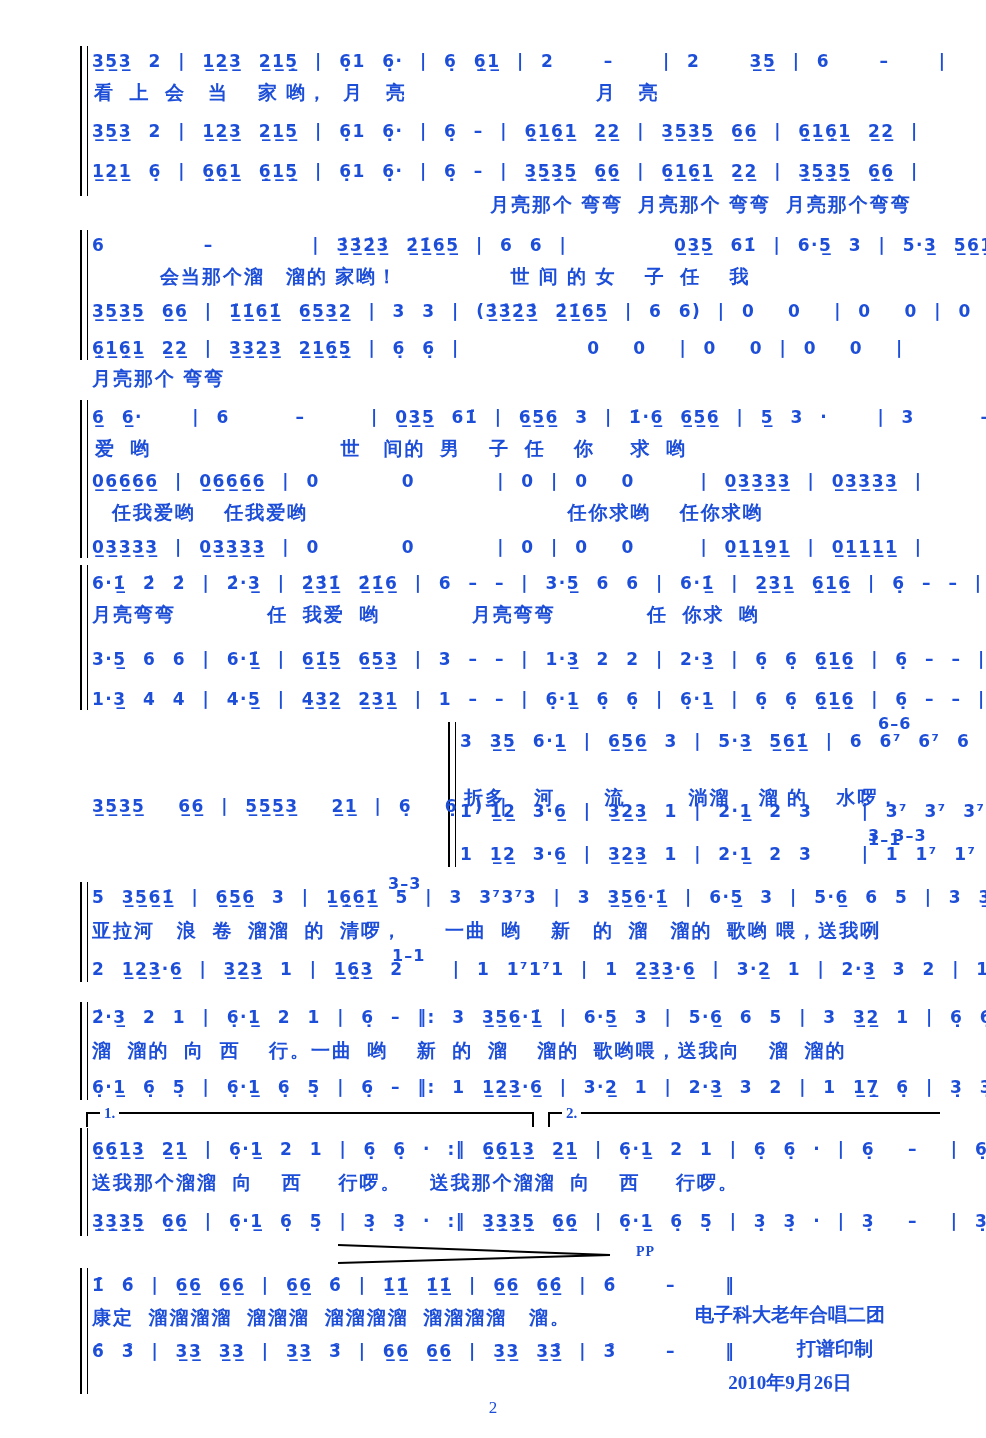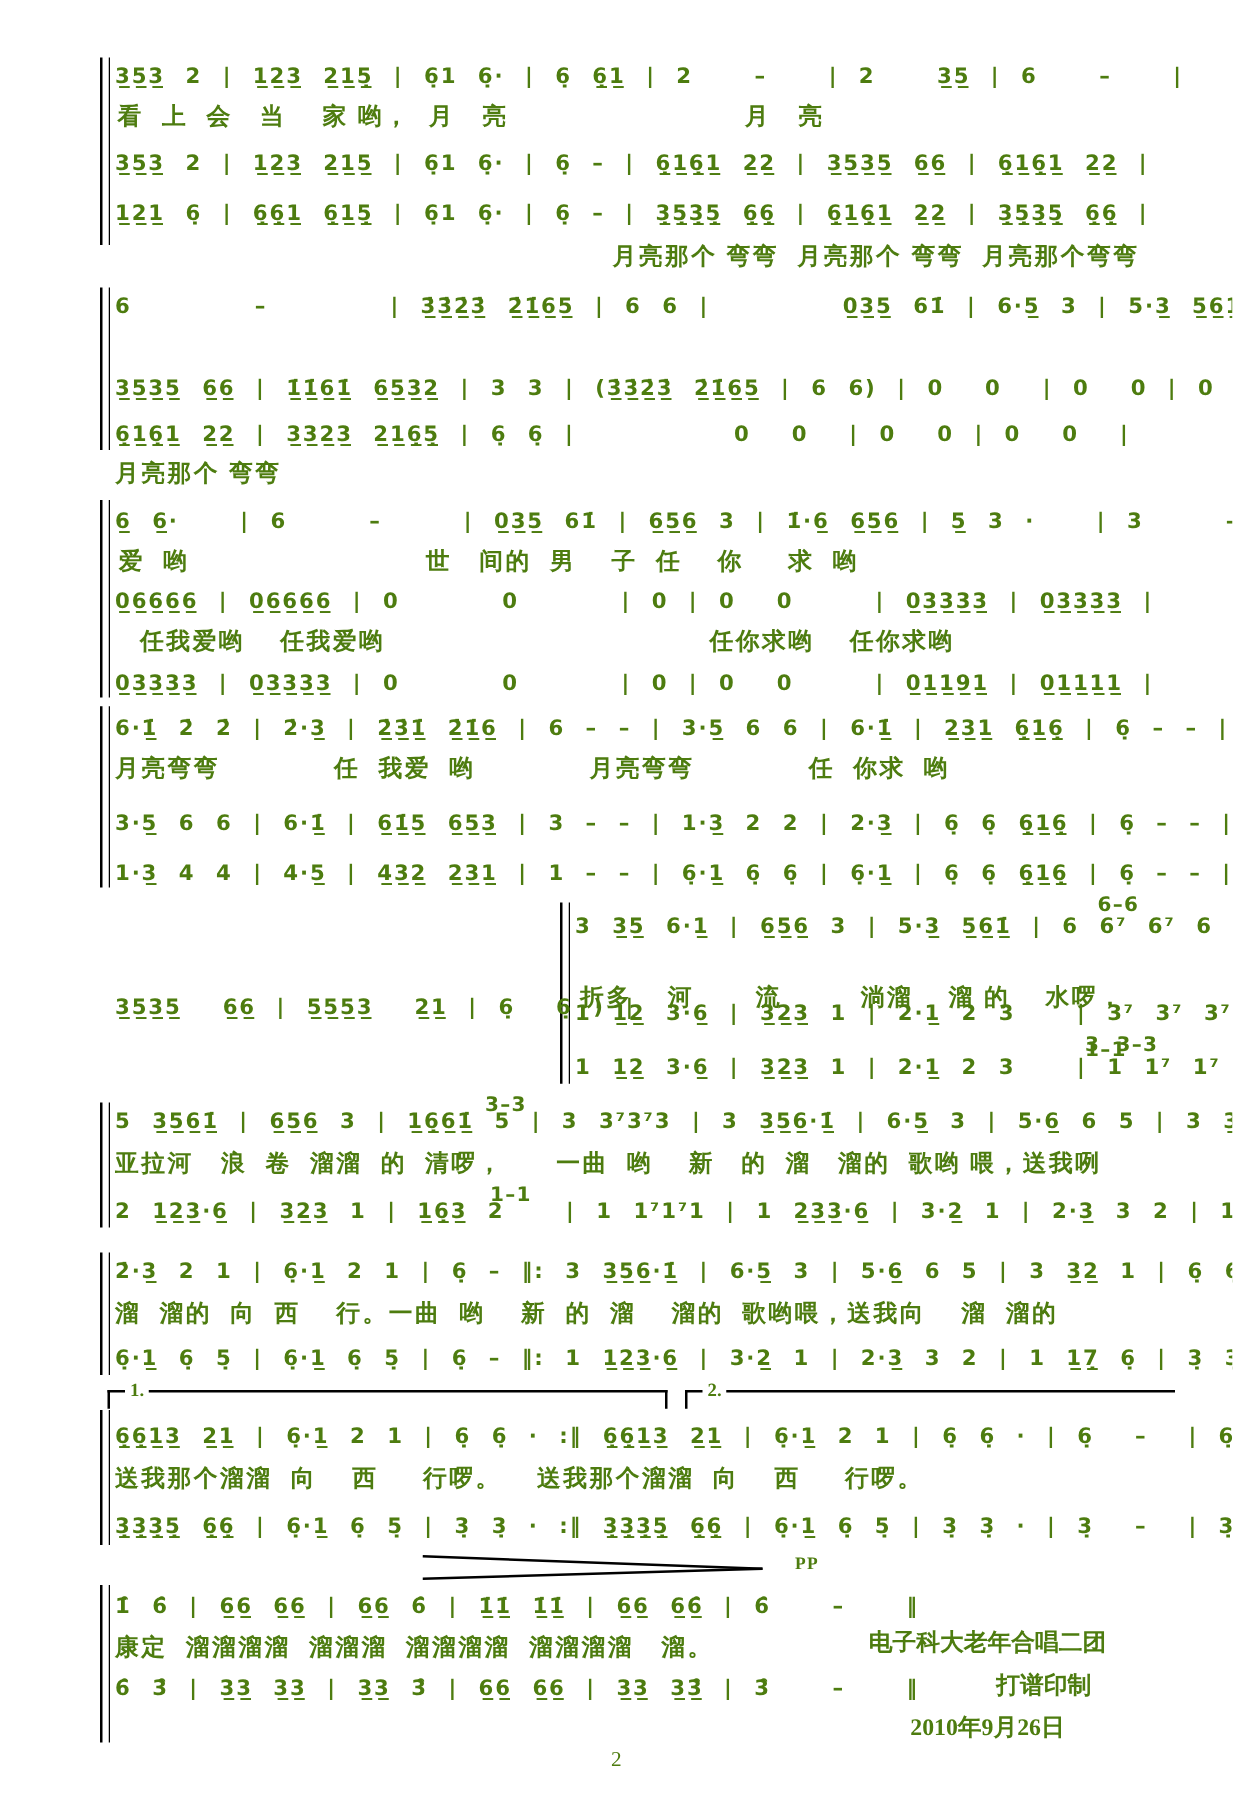--- a/index.html
+++ b/index.html
@@ -1,17 +1,17 @@
 <!DOCTYPE html>
 <html><head>
 <meta charset="utf-8">
 <style>
   html,body{margin:0;padding:0;background:#fff;}
   .page{position:relative;width:986px;height:1438px;background:#ffffff;overflow:hidden;
-        font-family:"DejaVu Sans","Liberation Sans",sans-serif;color:#4d7c0f;}
+        font-family:"DejaVu Sans","Liberation Sans",sans-serif;color:#1d4ed8;}
   .bracket{position:absolute;width:5px;border-left:2.5px solid #000;border-right:1.5px solid #000;}
   .not{position:absolute;left:92px;font-size:17px;font-weight:bold;letter-spacing:1.5px;word-spacing:9px;
        white-space:pre;line-height:22px;}
   .lyr{position:absolute;font-size:19px;font-weight:bold;white-space:pre;letter-spacing:2px;
        font-family:"Liberation Sans","DejaVu Sans",sans-serif;}
   .ann{position:absolute;font-size:16px;font-weight:bold;white-space:pre;letter-spacing:1px;}
   .volta{position:absolute;height:13px;border-top:2px solid #000;border-left:2px solid #000;border-right:2px solid #000;}
   .volta .vlabel{position:absolute;top:-9px;left:12px;background:#fff;padding:0 4px;
        font-size:15px;font-weight:bold;font-family:"Liberation Serif",serif;}
   .pp{position:absolute;font-size:14px;font-weight:bold;font-family:"Liberation Serif",serif;letter-spacing:1px;}
@@ -39,20 +39,21 @@
   <div class="bracket" style="left:80px;top:1128px;height:108px;"></div>
   <div class="bracket" style="left:80px;top:1268px;height:126px;"></div>
 
   <div class="not" style="top:50px;">3̲5̲3̲ 2 | 1̲2̲3̲ 2̲1̲5̲̣ | 6̣1 6̣· | 6̣ 6̣̲1̲ | 2   –   | 2   3̲5̲ | 6   –   |</div>
   <div class="lyr" style="left:94px;top:80px;">看  上  会   当    家 哟，  月   亮　　　　　　　　　月   亮</div>
   <div class="not" style="top:120px;">3̲5̲3̲ 2 | 1̲2̲3̲ 2̲1̲5̲ | 6̣1 6̣· | 6̣ – | 6̣̲1̲6̣̲1̲ 2̲2̲ | 3̲5̲3̲5̲ 6̲6̲ | 6̣̲1̲6̣̲1̲ 2̲2̲ |</div>
   <div class="not" style="top:160px;">1̲2̲1̲ 6̣ | 6̣̲6̣̲1̲ 6̣̲1̲5̲̣ | 6̣1 6̣· | 6̣ – | 3̲̣5̲̣3̲̣5̲̣ 6̣̲6̣̲ | 6̣̲1̲6̣̲1̲ 2̲2̲ | 3̲̣5̲̣3̲̣5̲̣ 6̣̲6̣̲ |</div>
   <div class="lyr" style="left:490px;top:192px;">月亮那个 弯弯  月亮那个 弯弯  月亮那个弯弯</div>
 
   <div class="not" style="top:234px;">6      –      | 3̲̇3̲̇2̲̇3̲̇ 2̲̇1̲̇6̲5̲ | 6 6 |　　　　  0̲3̲5̲ 61̇ | 6·5̲ 3 | 5·3̲ 5̲6̲1̲̇ |</div>
+  <div class="lyr" style="left:160px;top:264px;">会当那个溜　溜的 家哟！　　　　　 世 间 的 女　 子  任　 我</div>
   <div class="not" style="top:300px;">3̲5̲3̲5̲ 6̲6̲ | 1̲̇1̲̇6̲1̲̇ 6̲5̲3̲2̲ | 3 3 | (3̲̇3̲̇2̲̇3̲̇ 2̲̇1̲̇6̲5̲ | 6 6) | 0  0  | 0  0 | 0  0  |</div>
   <div class="not" style="top:337px;">6̣̲1̲6̣̲1̲ 2̲2̲ | 3̲3̲2̲3̲ 2̲1̲6̲̣5̲̣ | 6̣ 6̣ |　　　　　　 0  0  | 0  0 | 0  0  |</div>
   <div class="lyr" style="left:92px;top:366px;">月亮那个 弯弯</div>
 
   <div class="not" style="top:406px;">6̲ 6̲·   | 6    –    | 0̲3̲5̲ 61̇ | 6̲5̲6̲ 3 | 1̇·6̲ 6̲5̲6̲ | 5̲ 3 ·   | 3    –    |</div>
   <div class="lyr" style="left:95px;top:436px;">爱  哟　　　　　　　　　世   间的  男　 子  任　 你　  求  哟</div>
   <div class="not" style="top:470px;">0̲6̲6̲6̲6̲ | 0̲6̲6̲6̲6̲ | 0     0     | 0 | 0  0    | 0̲3̲3̲3̲3̲ | 0̲3̲3̲3̲3̲ |</div>
   <div class="lyr" style="left:112px;top:500px;">任我爱哟　 任我爱哟　　　　　　　　　　　　 任你求哟　 任你求哟</div>
   <div class="not" style="top:536px;">0̲3̲3̲3̲3̲ | 0̲3̲3̲3̲3̲ | 0     0     | 0 | 0  0    | 0̲1̲1̲9̲1̲ | 0̲1̲1̲1̲1̲ |</div>
 

